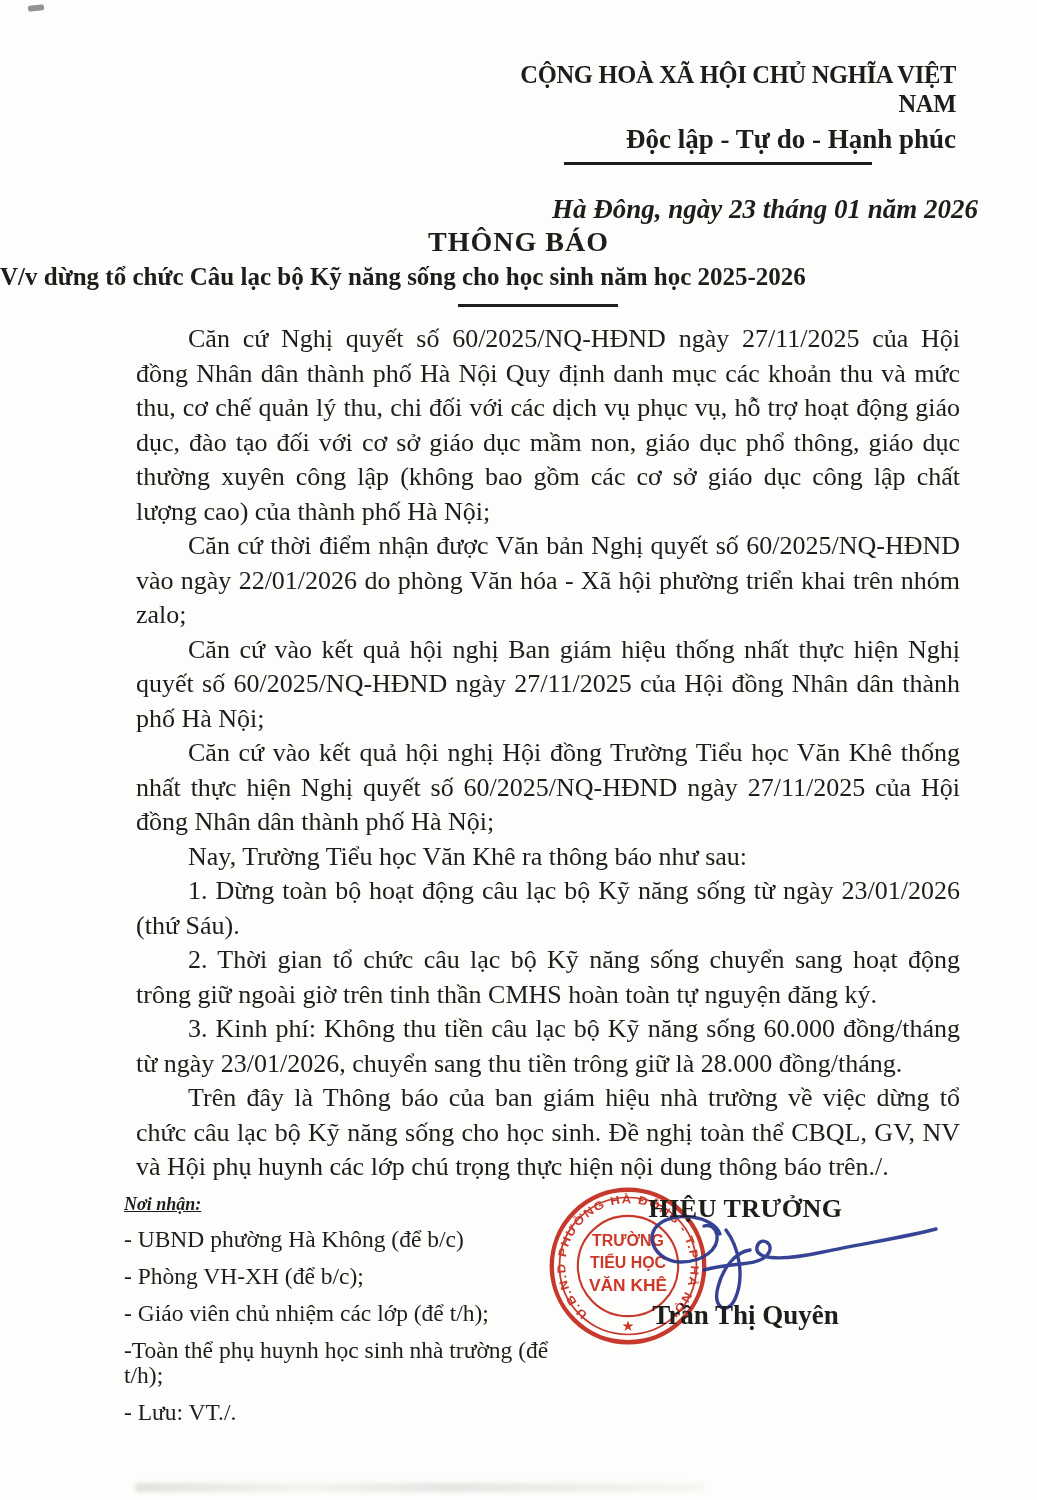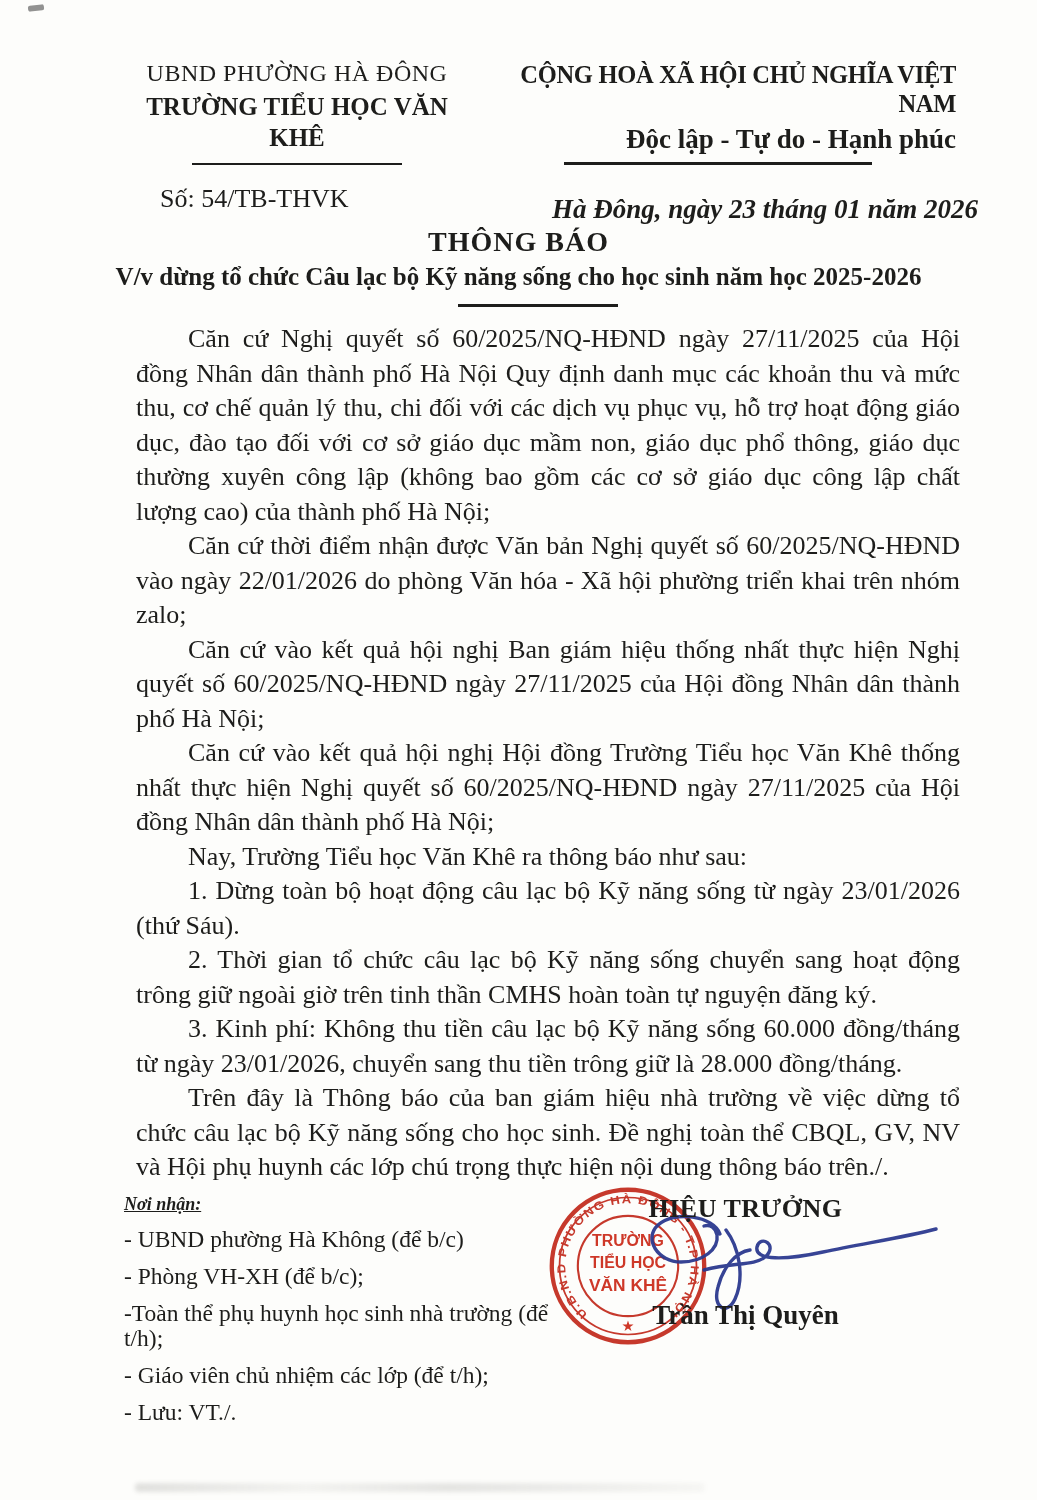--- a/index.html
+++ b/index.html
@@ -34,21 +34,21 @@
     margin-top:28px; margin-left:72px; white-space:nowrap;
   }
 
   
   .doc-title {
     position:absolute; top:226px; left:0; width:100%;
     text-align:center; font-size:28px; font-weight:bold; letter-spacing:1px;
   }
   .doc-subtitle {
     position:absolute; top:263px; left:0; width:100%;
-    text-align:center; font-size:25px; font-weight:bold;
+    text-align:left; font-size:25px; font-weight:bold;
   }
   .title-rule {
     position:absolute; top:304px; left:458px; width:160px; height:3px; background:#1d1d1b;
   }
 
   
   .body-text {
     position:absolute; top:322px; left:128px; width:824px;
     font-size:26px; line-height:34.5px; text-align:justify;margin-left:8px;
   }
@@ -84,26 +84,20 @@
     filter:blur(2px); opacity:.5; border-radius:4px;
   }
 </style>
 </head>
 <body>
 
 <div class="page">
 
   <div class="artifact-top"></div>
 
-  <div class="hdr-left">
-    <div class="org-parent">UBND PHƯỜNG HÀ ĐÔNG</div>
-    <div class="org-name">TRƯỜNG TIỂU HỌC VĂN KHÊ</div>
-    <div class="rule"></div>
-    <div class="doc-number">Số: 54/TB-THVK</div>
-  </div>
 
   <div class="hdr-right">
     <div class="national">CỘNG HOÀ XÃ HỘI CHỦ NGHĨA VIỆT NAM</div>
     <div class="motto">Độc lập - Tự do - Hạnh phúc</div>
     <div class="rule"></div>
     <div class="dateline">Hà Đông, ngày 23 tháng 01 năm 2026</div>
   </div>
 
   <div class="doc-title">THÔNG BÁO</div>
   <div class="doc-subtitle">V/v dừng tổ chức Câu lạc bộ Kỹ năng sống cho học sinh năm học 2025-2026</div>
@@ -118,22 +112,22 @@
     <p>1. Dừng toàn bộ hoạt động câu lạc bộ Kỹ năng sống từ ngày 23/01/2026 (thứ Sáu).</p>
     <p>2. Thời gian tổ chức câu lạc bộ Kỹ năng sống chuyển sang hoạt động trông giữ ngoài giờ trên tinh thần CMHS hoàn toàn tự nguyện đăng ký.</p>
     <p>3. Kinh phí: Không thu tiền câu lạc bộ Kỹ năng sống 60.000 đồng/tháng từ ngày 23/01/2026, chuyển sang thu tiền trông giữ là 28.000 đồng/tháng.</p>
     <p>Trên đây là Thông báo của ban giám hiệu nhà trường về việc dừng tổ chức câu lạc bộ Kỹ năng sống cho học sinh. Đề nghị toàn thể CBQL, GV, NV và Hội phụ huynh các lớp chú trọng thực hiện nội dung thông báo trên./.</p>
   </div>
 
   <div class="recipients">
     <div class="heading">Nơi nhận:</div>
     <div class="item">- UBND phường Hà Không (để b/c)</div>
     <div class="item">- Phòng VH-XH (để b/c);</div>
+    <div class="item">- Giáo viên chủ nhiệm các lớp (để t/h);</div>
     <div class="item">-Toàn thể phụ huynh học sinh nhà trường (để t/h);</div>
-    <div class="item">- Giáo viên chủ nhiệm các lớp (để t/h);</div>
     <div class="item">- Lưu: VT./.</div>
   </div>
 
   <div class="signer-role">HIỆU TRƯỞNG</div>
   <div class="signer-name">Trần Thị Quyên</div>
 
   <svg class="stamp-svg" width="164" height="164" viewBox="0 0 170 170">
     <circle cx="85" cy="85" r="79" fill="none" stroke="#c22b1d" stroke-width="4.5"></circle>
     <circle cx="85" cy="85" r="71" fill="none" stroke="#c22b1d" stroke-width="1.8"></circle>
     <circle cx="85" cy="85" r="52" fill="none" stroke="#c22b1d" stroke-width="2.2"></circle>

